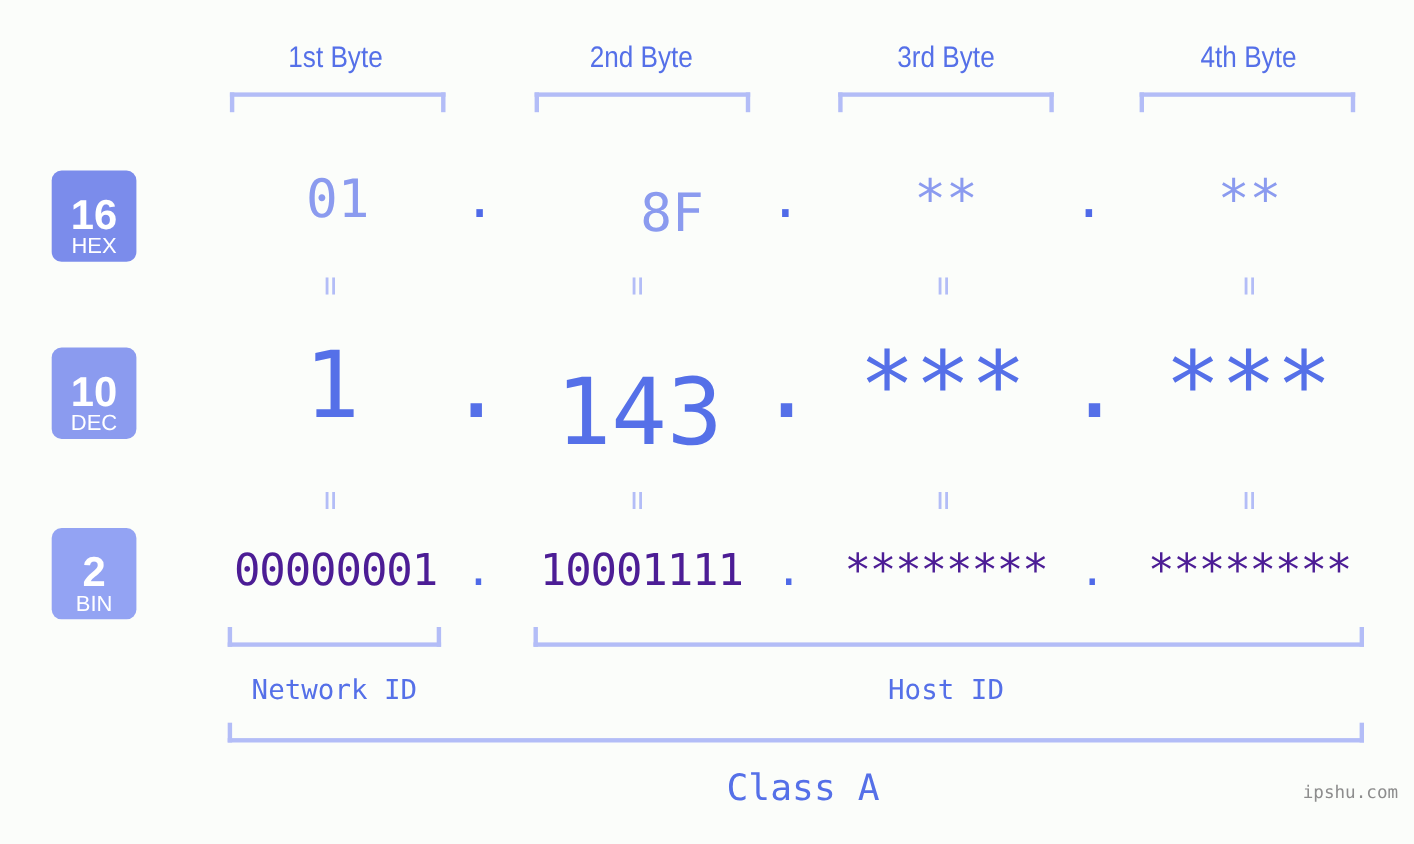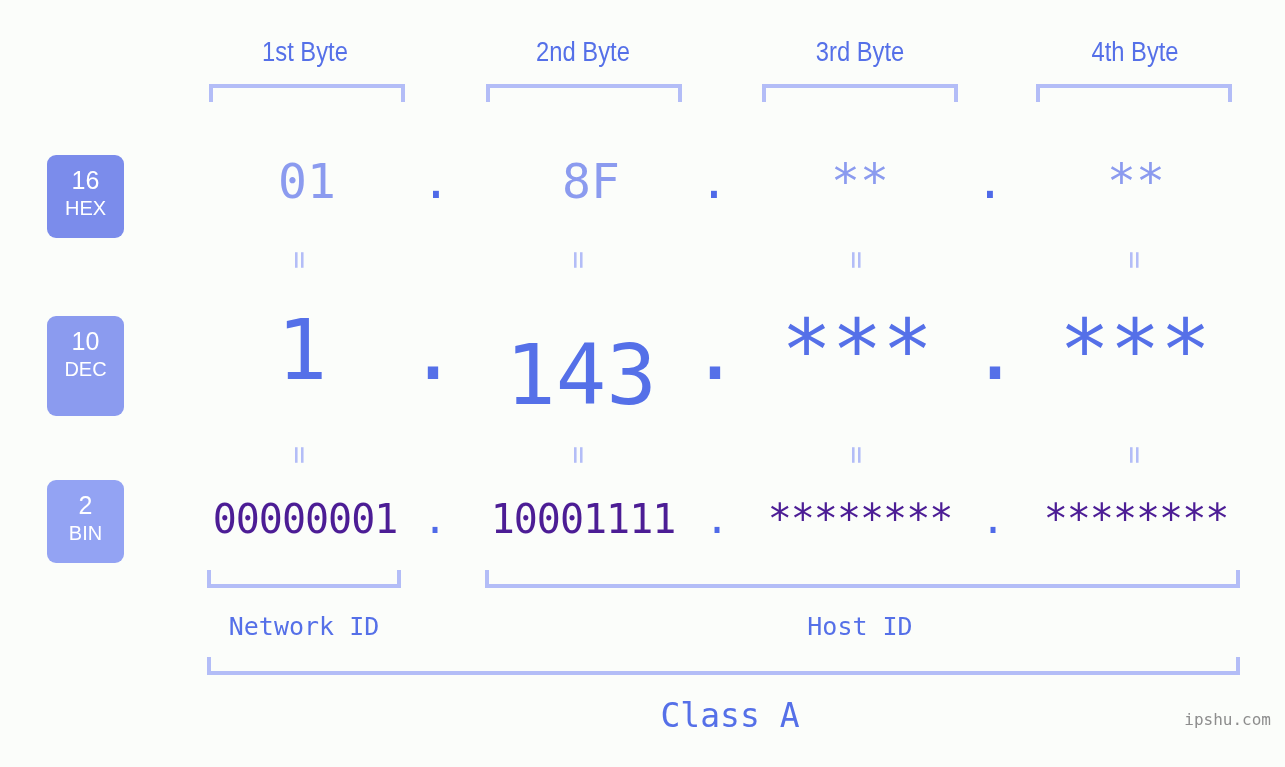--- a/index.html
+++ b/index.html
@@ -62,33 +62,33 @@
     left: 47px;
     width: 77px;
     border-radius: 9px;
     color: #ffffff;
     text-align: center;
     font-family: "Liberation Sans", sans-serif;
     box-sizing: border-box;
   }
   .badge .num {
     display: block;
-    font-size: 25px;
+    font-size: 38px;
     line-height: 34px;
-    font-weight: 400;
-    padding-top: 8px;
+    font-weight: 700;
+    padding-top: 24px;
   }
   .badge .nm {
     display: block;
     font-size: 20px;
     line-height: 22px;
     font-weight: 400;
   }
   #badge-hex { top: 155px; height: 83px; background: #7b8ceb; }
-  #badge-dec { top: 316px; height: 100px; background: #8b9bef; }
+  #badge-dec { top: 316px; height: 83px; background: #8b9bef; }
   #badge-bin { top: 480px; height: 83px; background: #93a3f3; }
 
   
   .val {
     position: absolute;
     text-align: center;
     white-space: nowrap;
     font-family: "DejaVu Sans Mono", monospace;
   }
 
@@ -219,21 +219,21 @@
     <span class="num">10</span>
     <span class="nm">DEC</span>
   </div>
   <div class="badge" id="badge-bin">
     <span class="num">2</span>
     <span class="nm">BIN</span>
   </div>
 
   <div class="val hex-val" style="left:192px; width:230px;">01</div>
   <div class="hex-dot" style="left:406px; width:60px;">.</div>
-  <div class="val hex-val" style="left:476px; width:230px;">8F</div>
+  <div class="val hex-val" style="left:496px; width:230px;margin-top:13px;">8F</div>
   <div class="hex-dot" style="left:684px; width:60px;">.</div>
   <div class="val hex-val" style="left:745px; width:230px;">**</div>
   <div class="hex-dot" style="left:960px; width:60px;">.</div>
   <div class="val hex-val" style="left:1021px; width:230px;">**</div>
 
   <div class="eq" style="left:289px; top:245px;">=</div>
   <div class="eq" style="left:568px; top:245px;">=</div>
   <div class="eq" style="left:846px; top:245px;">=</div>
   <div class="eq" style="left:1124px; top:245px;">=</div>
 

